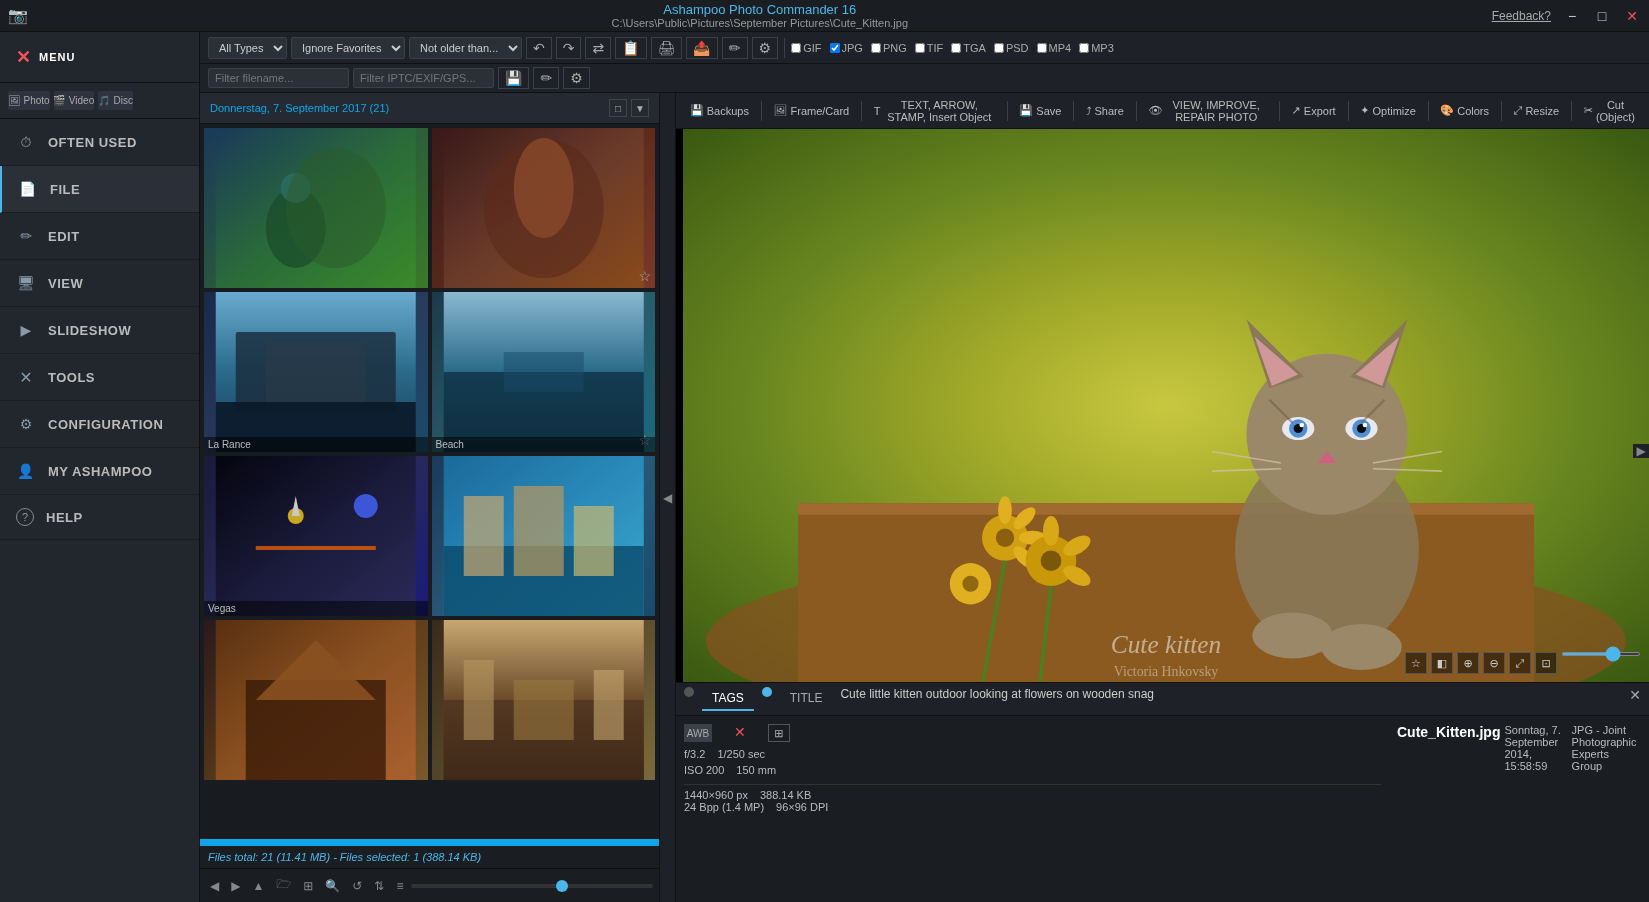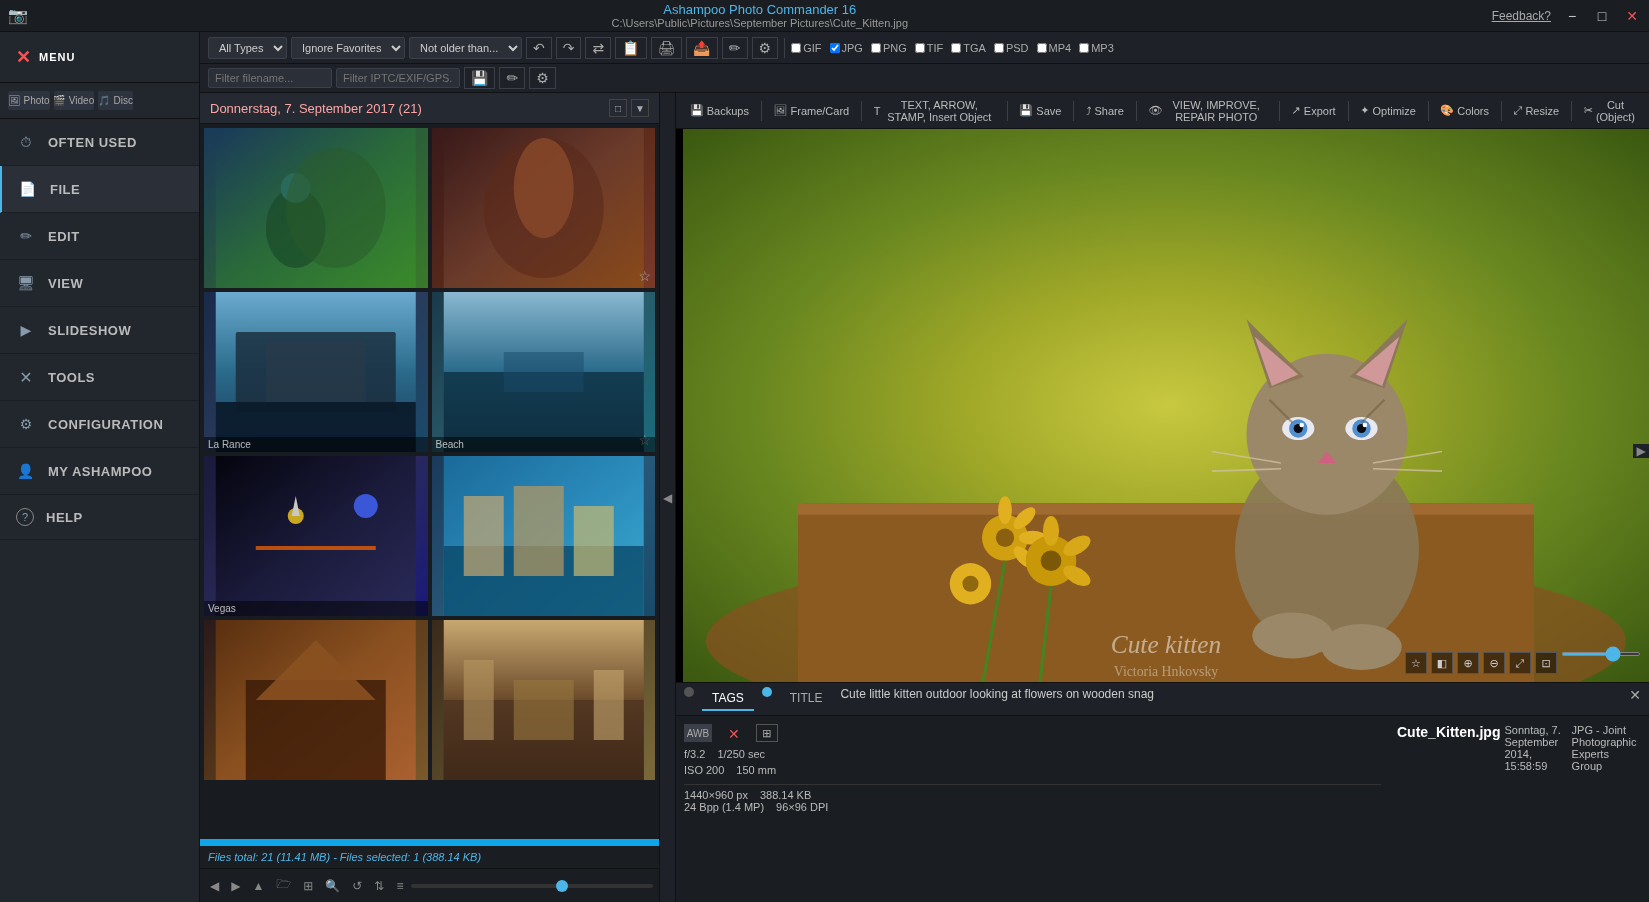--- a/index.html
+++ b/index.html
@@ -30,34 +30,34 @@
     .sidebar-item-text { font-size: 13px; color: #bbb; letter-spacing: 0.5px; font-weight: 600; }
 
     
     .content-area { flex: 1; display: flex; flex-direction: column; overflow: hidden; }
 
     
     .toolbar { height: 36px; background: #1e2228; border-bottom: 1px solid #111; display: flex; align-items: center; padding: 0 8px; gap: 6px; flex-shrink: 0; }
     .toolbar-select { background: #2a2f38; border: 1px solid #3a3f48; color: #ccc; padding: 3px 6px; border-radius: 2px; font-size: 11px; cursor: pointer; }
     .toolbar-separator { width: 1px; height: 20px; background: #3a3f48; margin: 0 2px; }
     .toolbar-icon-btn { background: none; border: none; color: #aaa; padding: 3px 6px; cursor: pointer; font-size: 14px; }
-    .filter-input { background: #2a2f38; border: 1px solid #3a3f48; color: #ccc; padding: 3px 6px; border-radius: 2px; font-size: 11px; width: 124px; }
+    .filter-input { background: #2a2f38; border: 1px solid #3a3f48; color: #ccc; padding: 3px 6px; border-radius: 2px; font-size: 11px; width: 141px; }
     .file-type-checks { display: flex; align-items: center; gap: 8px; }
     .file-type-checks label { font-size: 11px; color: #aaa; display: flex; align-items: center; gap: 2px; cursor: pointer; }
     .file-type-checks input[type=checkbox] { width: 10px; height: 10px; }
 
     
     .main-split { display: flex; flex: 1; overflow: hidden; }
 
     
     .file-browser { width: 460px; display: flex; flex-direction: column; border-right: 1px solid #111; flex-shrink: 0; }
     .toolbar-row2 { background: #1e2228; border-bottom: 1px solid #111; display: flex; align-items: center; padding: 3px 8px; gap: 4px; flex-shrink: 0; flex-wrap: wrap; }
     
     .date-header { display: flex; align-items: center; justify-content: space-between; padding: 6px 10px; background: #252a32; border-bottom: 1px solid #111; flex-shrink: 0; }
-    .date-header-text { font-size: 13px; color: #fca5a5; font-weight: 500; }
+    .date-header-text { font-size: 11px; color: #0ea5e9; font-weight: 500; }
     .date-header-actions { display: flex; gap: 4px; }
     .date-header-btn { background: none; border: 1px solid #444; color: #aaa; width: 18px; height: 18px; cursor: pointer; font-size: 10px; display: flex; align-items: center; justify-content: center; }
 
     .photo-grid-container { flex: 1; overflow-y: auto; padding: 4px; background: #181c21; position: relative; }
     .photo-grid { display: grid; grid-template-columns: 1fr 1fr; gap: 4px; }
     .photo-item { position: relative; overflow: hidden; cursor: pointer; }
     .photo-placeholder { width: 100%; height: 160px; display: flex; align-items: center; justify-content: center; font-size: 11px; color: #666; }
     .photo-star { position: absolute; bottom: 4px; right: 4px; color: #aaa; font-size: 14px; }
 
     
@@ -575,21 +575,21 @@
             <span class="info-tab active">TAGS</span>
             <span style="width:10px;height:10px;border-radius:50%;background:#4db6e8;display:inline-block;"></span>
             <span class="info-tab">TITLE</span>
             <span class="info-desc" style="padding:0;background:none;border:none;flex:1;font-size:12px;color:#ccc;">Cute little kitten outdoor looking at flowers on wooden snag</span>
             <button class="info-close">✕</button>
           </div>
 
           <div class="info-body">
 
             <div class="info-left">
-              <div style="display:flex;align-items:flex-end;gap:16px;margin-bottom:2px;">
+              <div style="display:flex;align-items:flex-start;gap:22px;margin-bottom:2px;">
                 <span style="background:#3a3f48;width:28px;height:18px;display:flex;align-items:center;justify-content:center;font-size:10px;color:#aaa;">AWB</span>
                 <span style="color:#e55;font-size:14px;cursor:pointer;">✕</span>
                 <span style="border:1px solid #555;width:22px;height:18px;display:flex;align-items:center;justify-content:center;cursor:pointer;color:#aaa;font-size:11px;">⊞</span>
               </div>
               <div class="info-row">
                 <span>f/3.2</span>
                 <span>1/250 sec</span>
               </div>
               <div class="info-row">
                 <span>ISO 200</span>

